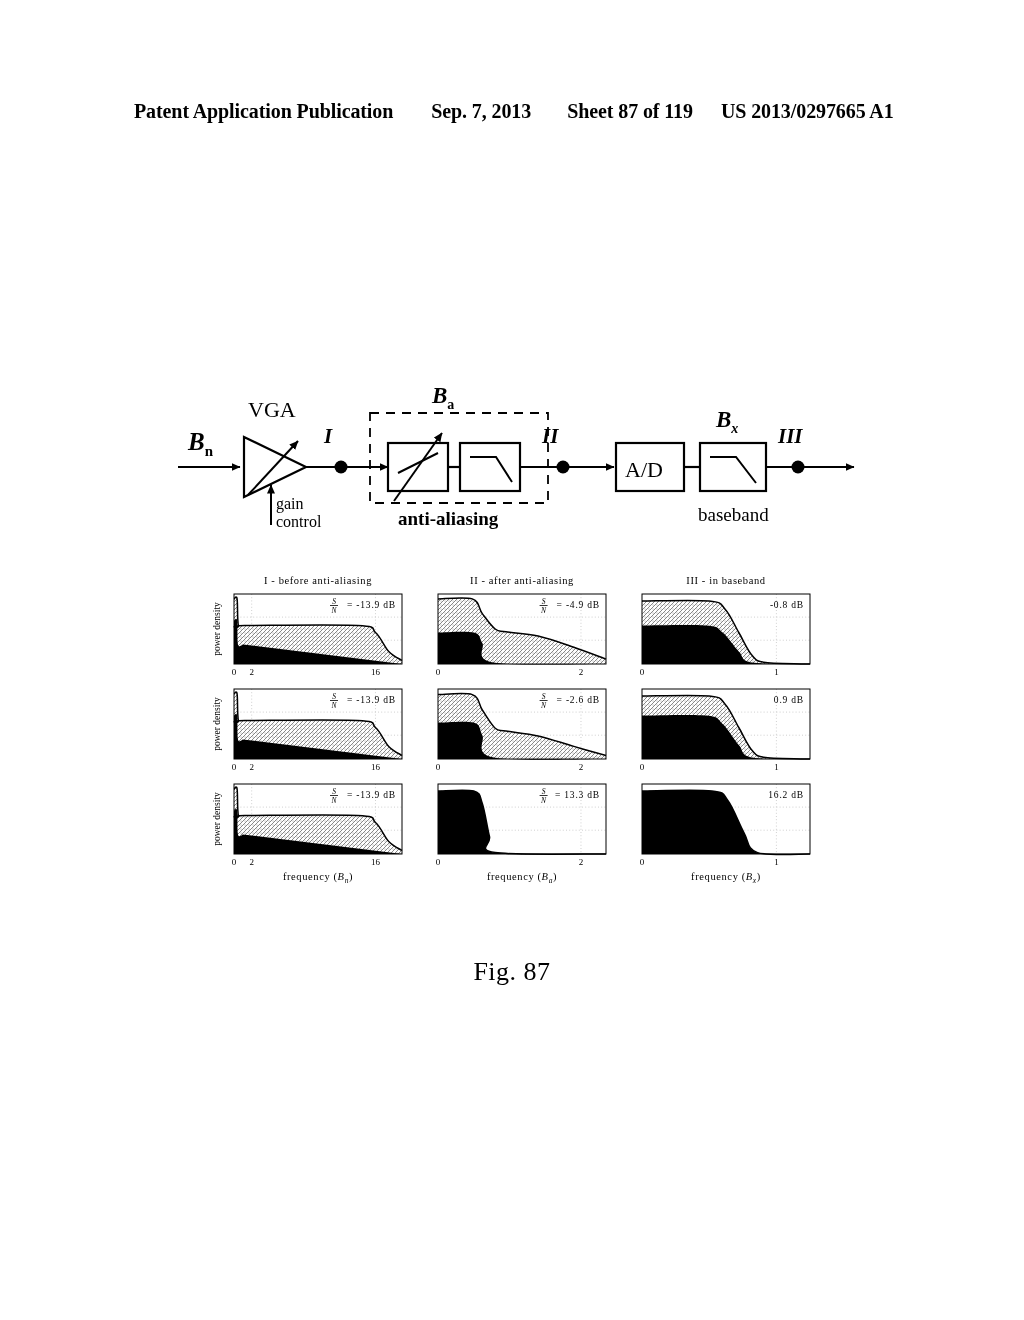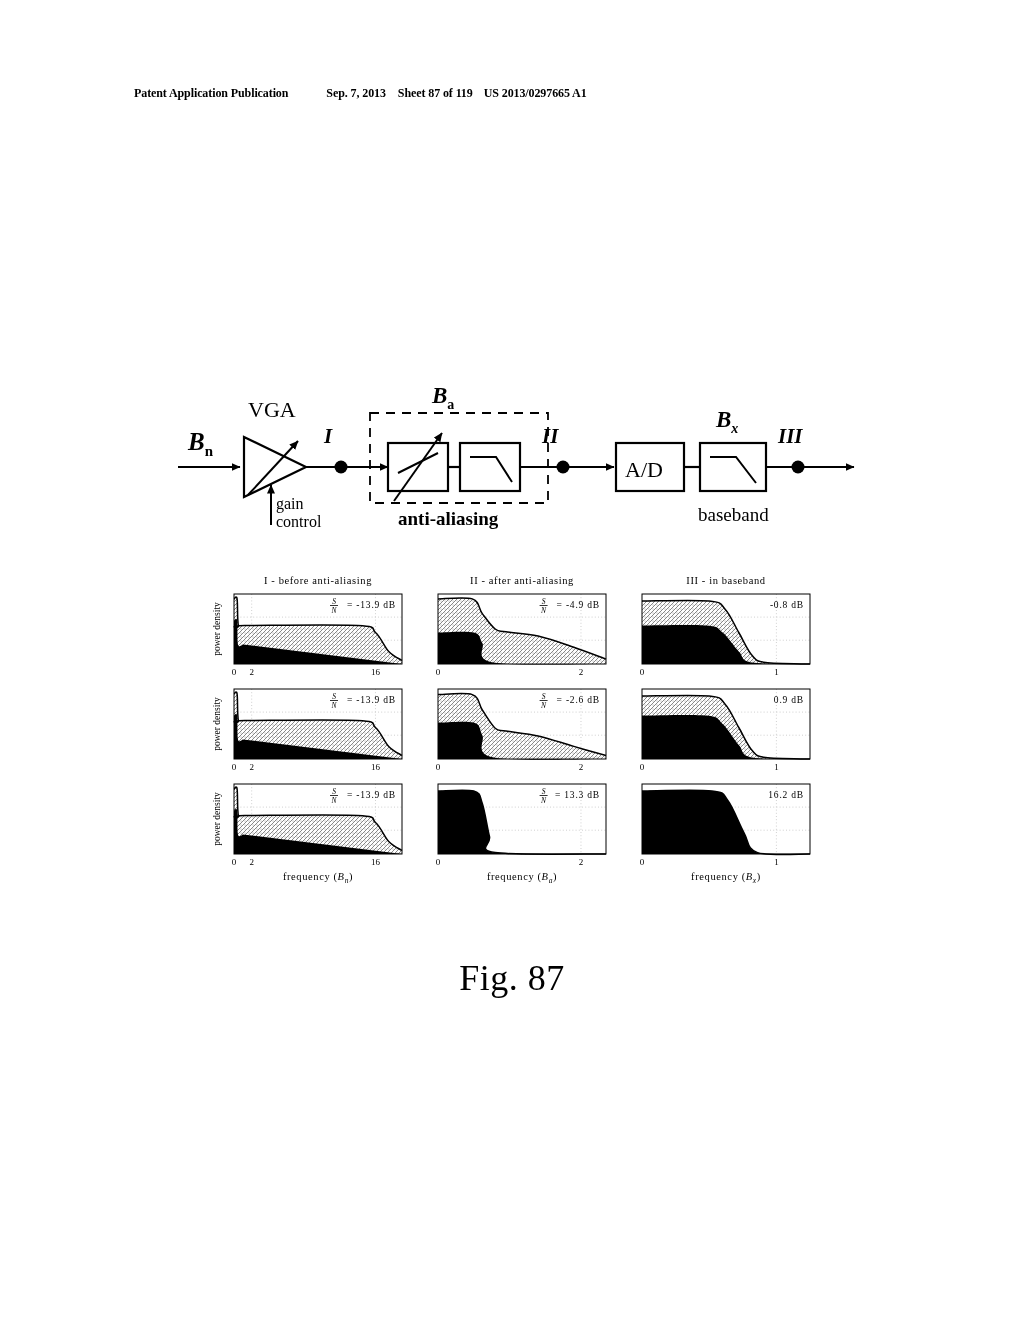--- a/index.html
+++ b/index.html
@@ -12,35 +12,35 @@
     height: 1320px;
     position: relative;
     font-family: "Liberation Serif", serif;
     color: #000000;
     overflow: hidden;
   }
 
   
   .page-header {
     position: absolute;
-    top: 86px;
+    top: 100px;
     left: 134px;
     width: 756px;
     display: flex;
     align-items: baseline;
     font-family: "Liberation Serif", serif;
     font-weight: bold;
-    font-size: 12px;
+    font-size: 20px;
     letter-spacing: -0.1px;
     white-space: nowrap;
   }
   .page-header .hdr-pub { }
   .page-header .hdr-date { margin-left: 38px; }
-  .page-header .hdr-sheet { margin-left: 12px; }
-  .page-header .hdr-patno { margin-left: 11px; }
+  .page-header .hdr-sheet { margin-left: 36px; }
+  .page-header .hdr-patno { margin-left: 28px; }
 
   
   #block-diagram {
     position: absolute;
     left: 170px;
     top: 385px;
     width: 690px;
     height: 165px;
   }
   #block-diagram svg { display: block; }
@@ -56,21 +56,21 @@
   #plot-grid svg { display: block; }
 
   
   .fig-caption {
     position: absolute;
     top: 957px;
     left: 0;
     width: 1024px;
     text-align: center;
     font-family: "Liberation Serif", serif;
-    font-size: 36px;
+    font-size: 26px;
     letter-spacing: 0.5px;
   }
 
   text { fill: #000; }
   .lbl-serif { font-family: "Liberation Serif", serif; }
   .lbl-italic { font-family: "Liberation Serif", serif; font-style: italic; }
 </style>
 </head>
 <body>
 

